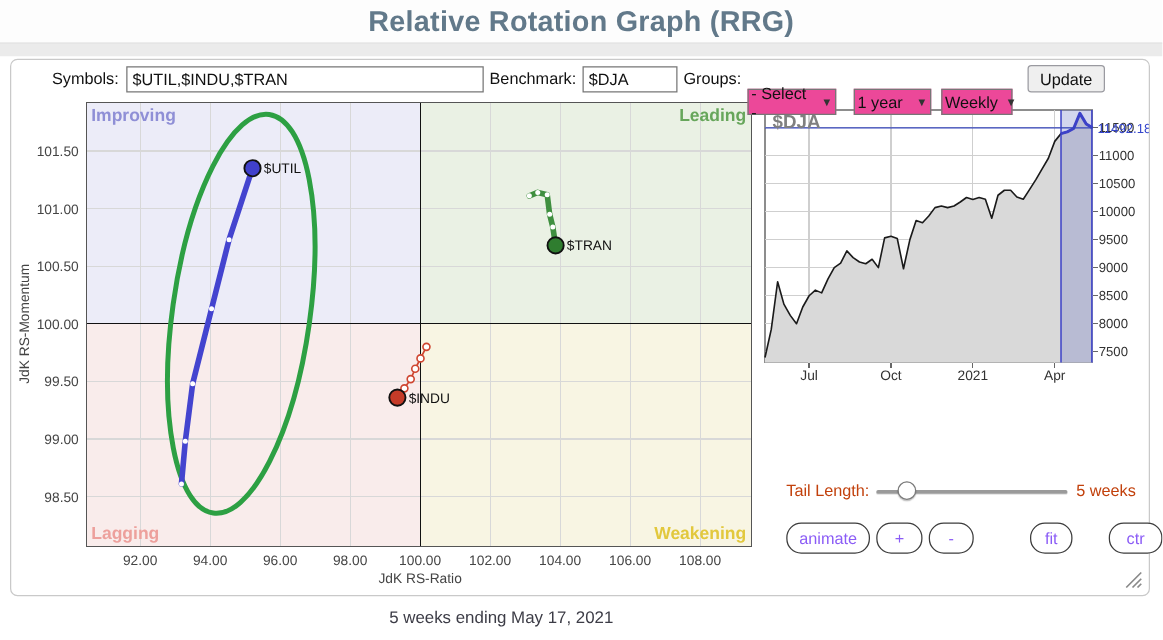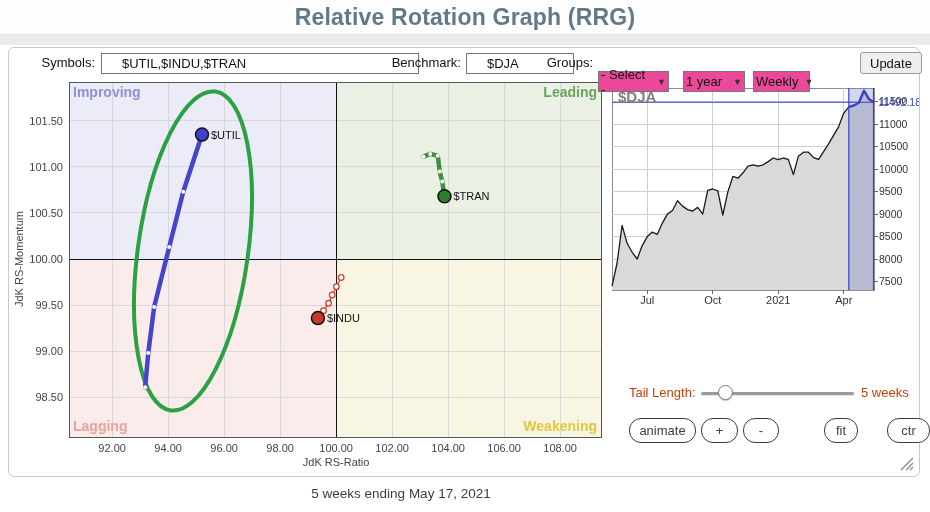--- a/index.html
+++ b/index.html
@@ -3,32 +3,32 @@
 <meta charset="utf-8">
 <style>
   html,body{margin:0;padding:0;}
   body{width:930px;height:512px;background:#fff;font-family:"Liberation Sans",sans-serif;position:relative;overflow:hidden;}
   .header{height:34px;display:flex;align-items:center;justify-content:center;background:#fdfdfd;}
   .page-title{font-size:23px;font-weight:bold;color:#62798a;letter-spacing:.2px;}
   .strip{height:10px;background:#ebebeb;border-top:1px solid #e3e3e3;}
   .panel{position:absolute;left:8px;top:47px;width:912px;height:430px;background:#fff;border:1px solid #c9c9c9;border-radius:6px;box-sizing:border-box;}
   .toolbar{position:absolute;left:0;top:4px;width:100%;height:24px;z-index:5;font-size:13px;color:#111;}
   .toolbar .lbl{position:absolute;top:0;line-height:22px;text-align:right;}
-  .tb-input{position:absolute;top:1px;height:17px;border:1px solid #767676;font-size:13px;font-family:"Liberation Sans",sans-serif;padding:1px 20px;color:#111;background:#fff;}
+  .tb-input{position:absolute;top:1px;height:17px;border:1px solid #767676;font-size:13px;font-family:"Liberation Sans",sans-serif;padding:1px 4px;color:#111;background:#fff;}
   .tb-select{position:absolute;top:19px;height:19px;border:1px solid #767676;background:#ec4899;display:flex;align-items:center;justify-content:space-between;padding:0 2px;font-size:13px;cursor:default;box-sizing:content-box;}
   .tb-select .chev{font-size:9px;color:#333;margin-left:6px;}
   .update-btn{position:absolute;top:0;height:22px;border:1px solid #9a9aa0;background:#efefef;border-radius:3px;font-size:13px;font-family:"Liberation Sans",sans-serif;padding:0 9px;color:#111;}
   .chart-svg{position:absolute;left:0;top:0;z-index:1;}
   .tail-row{position:absolute;left:612px;top:334px;width:296px;height:22px;z-index:5;font-size:13px;color:#c2410c;}
   .tail-lbl{position:absolute;left:8px;top:0;line-height:22px;}
   .tail-track{position:absolute;left:80px;top:10px;width:153px;height:3px;background:#9a9a9a;border-radius:2px;box-shadow:0 1px 0 #e8e8e8;}
   .tail-thumb{position:absolute;left:97px;top:3px;width:15px;height:15px;background:#fff;border:1.5px solid #7a7a7a;border-radius:50%;box-sizing:border-box;box-shadow:0 1px 1px rgba(0,0,0,.25);}
   .tail-val{position:absolute;left:240px;top:0;line-height:22px;}
   .btn-row{position:absolute;left:620px;top:370px;height:26px;display:flex;gap:5px;z-index:5;}
-  .pill-btn{height:25px;border:1.6px solid #3c3c3c;border-radius:12px;background:#fff;font-size:13px;font-family:"Liberation Sans",sans-serif;color:#404040;padding:0;}
+  .pill-btn{height:25px;border:1.6px solid #3c3c3c;border-radius:12px;background:#fff;font-size:13px;font-family:"Liberation Sans",sans-serif;color:#8b5cf6;padding:0;}
   .resize-handle{position:absolute;right:5px;bottom:5px;width:15px;height:15px;z-index:5;cursor:nwse-resize;}
   .footer{position:absolute;left:0;top:486px;width:802px;text-align:center;font-size:13.5px;color:#3c3c46;}
 </style>
 </head>
 <body>
 
 <div class="header">
   <div class="page-title">Relative Rotation Graph (RRG)</div>
 </div>
 <div class="strip"></div>
@@ -46,21 +46,21 @@
       <span class="chev">▼</span>
     </div>
     <div class="tb-select" style="left:674px;width:56px;">
       <span>1 year</span>
       <span class="chev">▼</span>
     </div>
     <div class="tb-select" style="left:744px;width:51px;">
       <span>Weekly</span>
       <span class="chev">▼</span>
     </div>
-    <button class="update-btn" style="left:851px;">Update</button>
+    <button class="update-btn" style="left:813px;">Update</button>
   </div>
 
   <svg class="chart-svg" id="main-svg" width="910" height="428" viewBox="0 0 910 428">
     <g id="rrg-g">
         <rect x="60" y="34" width="267.1200000000002" height="177.03896103896082" fill="#ececf8"></rect>
         <rect x="327.1200000000002" y="34" width="264.8799999999998" height="177.03896103896082" fill="#eaf1e4"></rect>
         <rect x="60" y="211.03896103896082" width="267.1200000000002" height="177.96103896103918" fill="#f9eceb"></rect>
         <rect x="327.1200000000002" y="211.03896103896082" width="264.8799999999998" height="177.96103896103918" fill="#f8f5e3"></rect>
         <line x1="103.12000000000018" y1="34" x2="103.12000000000018" y2="389" stroke="#d8d8d8" stroke-width="1" shape-rendering="crispEdges"></line>
         <line x1="159.12000000000018" y1="34" x2="159.12000000000018" y2="389" stroke="#d8d8d8" stroke-width="1" shape-rendering="crispEdges"></line>

